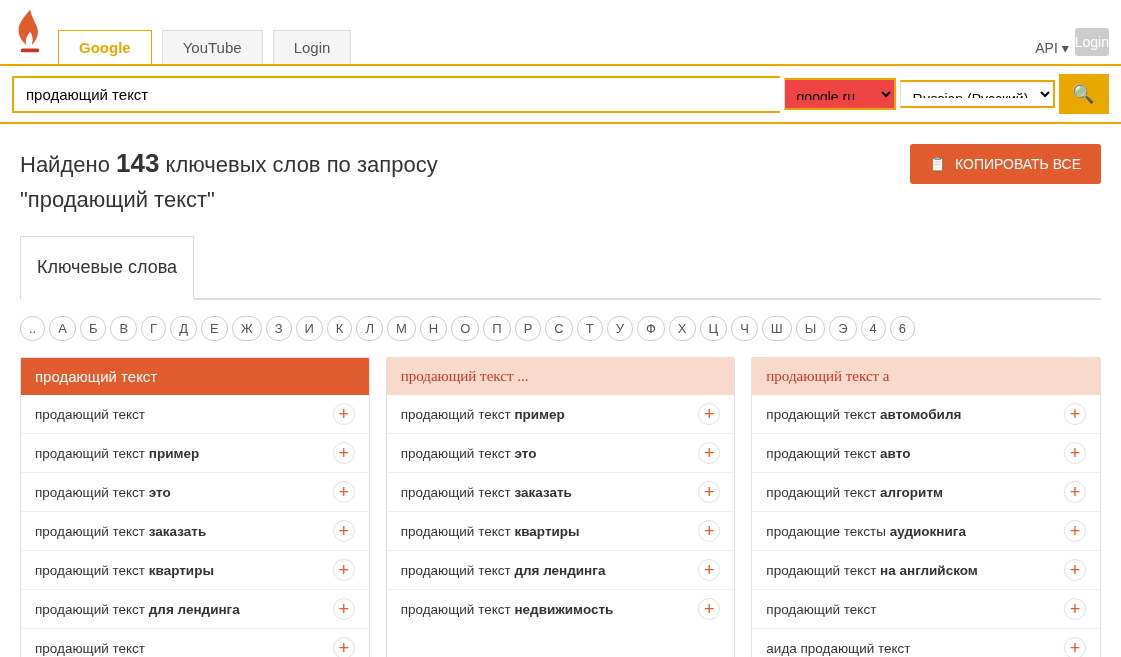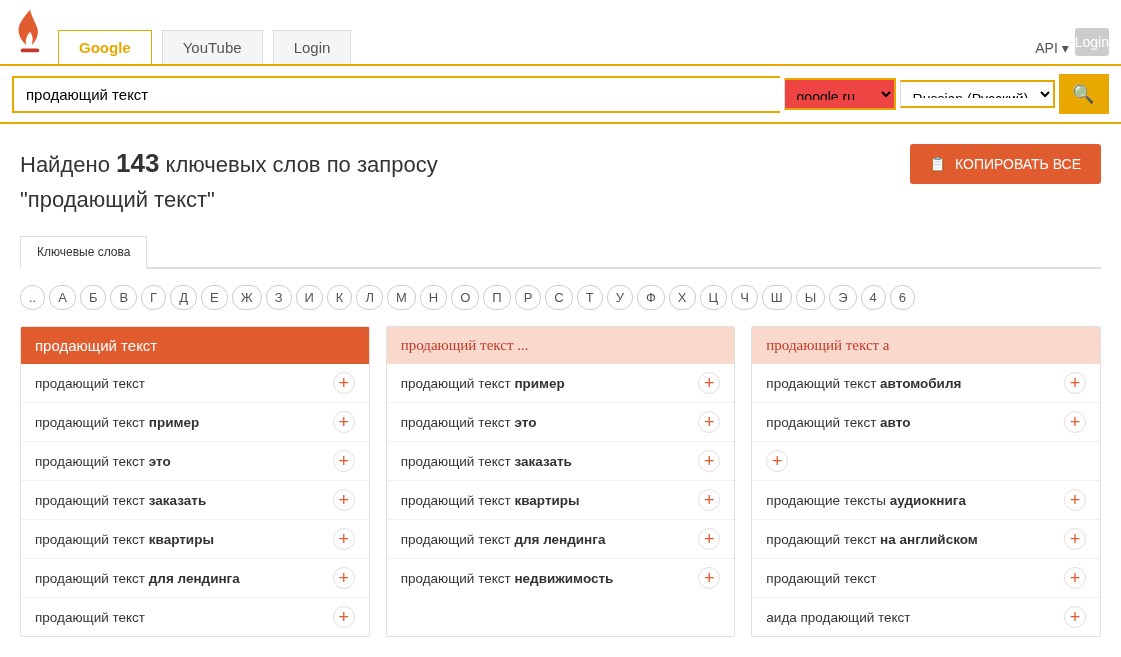--- a/index.html
+++ b/index.html
@@ -145,25 +145,25 @@
       gap: 8px;
     }
 
     
     .tab-panel {
       border-bottom: 2px solid #ddd;
       margin-bottom: 16px;
     }
     .keyword-tab {
       display: inline-block;
-      padding: 8px 16px;
+      padding: 20px 16px;
       border: 1px solid #ddd;
       border-bottom: 2px solid #fff;
       margin-bottom: -2px;
-      font-size: 12px;
+      font-size: 18px;
       cursor: pointer;
       background: #fff;
     }
 
     
     .alphabet {
       display: flex;
       flex-wrap: wrap;
       gap: 4px;
       margin-bottom: 16px;
@@ -377,20 +377,21 @@
       <div class="col-header light">продающий текст а</div>
       <div class="kw-item">
         <span class="kw-text">продающий текст <strong>автомобиля</strong></span>
         <span class="kw-add">+</span>
       </div>
       <div class="kw-item">
         <span class="kw-text">продающий текст <strong>авто</strong></span>
         <span class="kw-add">+</span>
       </div>
       <div class="kw-item">
+        <span class="kw-text">продающий текст <strong>алгоритм</strong></span>
         <span class="kw-add">+</span>
       </div>
       <div class="kw-item">
         <span class="kw-text">продающие тексты <strong>аудиокнига</strong></span>
         <span class="kw-add">+</span>
       </div>
       <div class="kw-item">
         <span class="kw-text">продающий текст <strong>на английском</strong></span>
         <span class="kw-add">+</span>
       </div>

